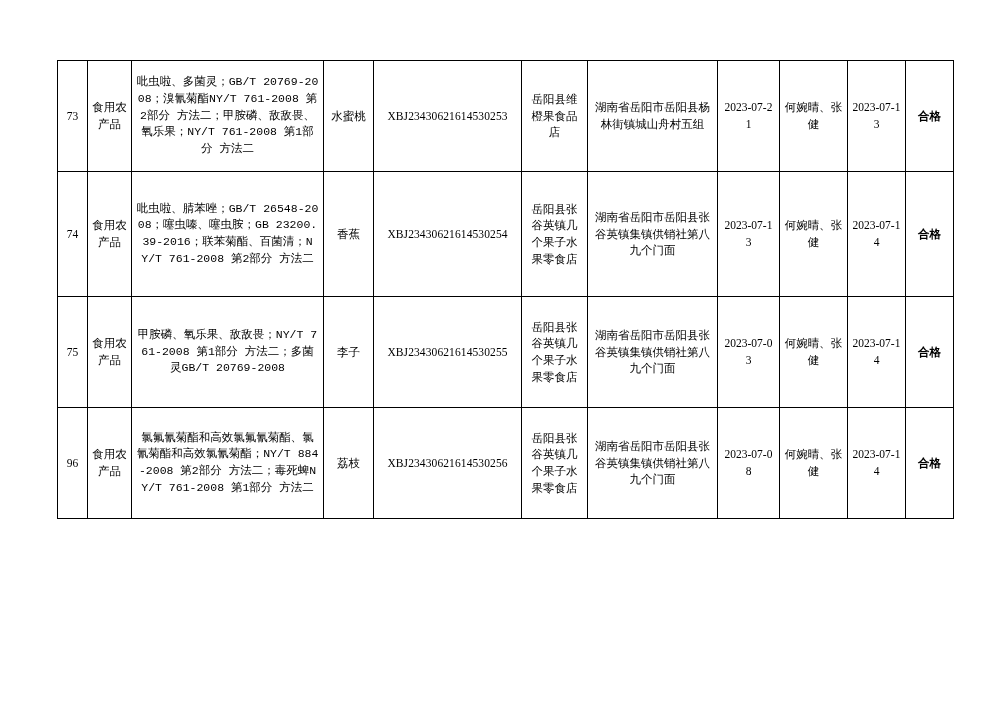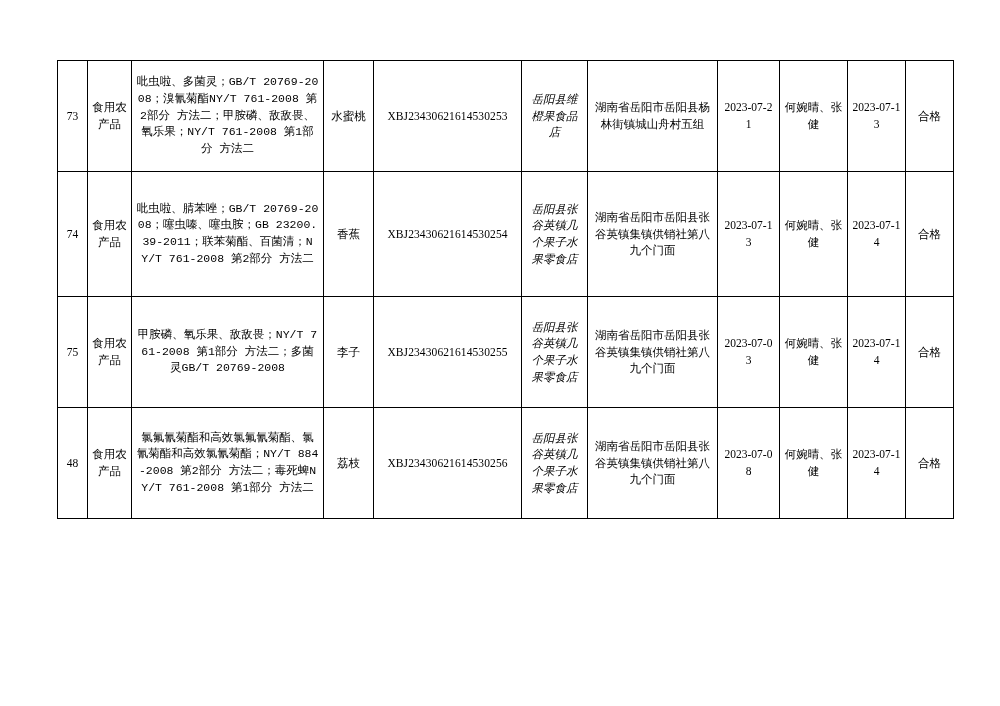--- a/index.html
+++ b/index.html
@@ -52,25 +52,25 @@
   col.c-date1   { width: 62px; }
   col.c-insp    { width: 68px; }
   col.c-date2   { width: 58px; }
   col.c-result  { width: 48px; }
 
   td.idx  { font-size: 12px; }
   td.cat  { line-height: 1.5; }
   td.std  { text-align: center; font-family: Liberation Mono, monospace; }
   td.name { font-size: 12px; }
   td.code { font-size: 12px; letter-spacing: 0.1px; }
-  td.org  { line-height: 1.5; font-style: italic; }
+  td.org  { line-height: 1.5; }
   td.addr { line-height: 1.5; font-family: Liberation Serif, serif; }
   td.date { font-size: 11.5px; line-height: 1.5; }
   td.insp { line-height: 1.5; }
-  td.res  { font-size: 12px; }
+  td.res  { font-size: 12px; font-weight: bold; }
 
   .r73 td { height: 104px; }
   .r74 td { height: 118px; }
   .r75 td { height: 104px; }
   .r76 td { height: 104px; }
 </style>
 </head>
 <body>
 
 <div class="page">
@@ -99,21 +99,21 @@
           <td class="org">岳阳县维橙果食品店</td>
           <td class="addr">湖南省岳阳市岳阳县杨林街镇城山舟村五组</td>
           <td class="date">2023-07-21</td>
           <td class="insp">何婉晴、张健</td>
           <td class="date">2023-07-13</td>
           <td class="res">合格</td>
         </tr>
         <tr class="r74">
           <td class="idx">74</td>
           <td class="cat">食用农产品</td>
-          <td class="std">吡虫啦、腈苯唑；GB/T 20769-2008；噻虫嗪、噻虫胺；GB 23200.39-2011；联苯菊酯、百菌清；NY/T 761-2008 第2部分 方法二</td>
+          <td class="std">吡虫啦、腈苯唑；GB/T 26548-2008；噻虫嗪、噻虫胺；GB 23200.39-2016；联苯菊酯、百菌清；NY/T 761-2008 第2部分 方法二</td>
           <td class="name">香蕉</td>
           <td class="code">XBJ23430621614530254</td>
           <td class="org">岳阳县张谷英镇几个果子水果零食店</td>
           <td class="addr">湖南省岳阳市岳阳县张谷英镇集镇供销社第八九个门面</td>
           <td class="date">2023-07-13</td>
           <td class="insp">何婉晴、张健</td>
           <td class="date">2023-07-14</td>
           <td class="res">合格</td>
         </tr>
         <tr class="r75">
@@ -123,21 +123,21 @@
           <td class="name">李子</td>
           <td class="code">XBJ23430621614530255</td>
           <td class="org">岳阳县张谷英镇几个果子水果零食店</td>
           <td class="addr">湖南省岳阳市岳阳县张谷英镇集镇供销社第八九个门面</td>
           <td class="date">2023-07-03</td>
           <td class="insp">何婉晴、张健</td>
           <td class="date">2023-07-14</td>
           <td class="res">合格</td>
         </tr>
         <tr class="r76">
-          <td class="idx">48</td>
+          <td class="idx">96</td>
           <td class="cat">食用农产品</td>
           <td class="std">氯氟氰菊酯和高效氯氟氰菊酯、氯氰菊酯和高效氯氰菊酯；NY/T 884-2008 第2部分 方法二；毒死蜱NY/T 761-2008 第1部分 方法二</td>
           <td class="name">荔枝</td>
           <td class="code">XBJ23430621614530256</td>
           <td class="org">岳阳县张谷英镇几个果子水果零食店</td>
           <td class="addr">湖南省岳阳市岳阳县张谷英镇集镇供销社第八九个门面</td>
           <td class="date">2023-07-08</td>
           <td class="insp">何婉晴、张健</td>
           <td class="date">2023-07-14</td>
           <td class="res">合格</td>

